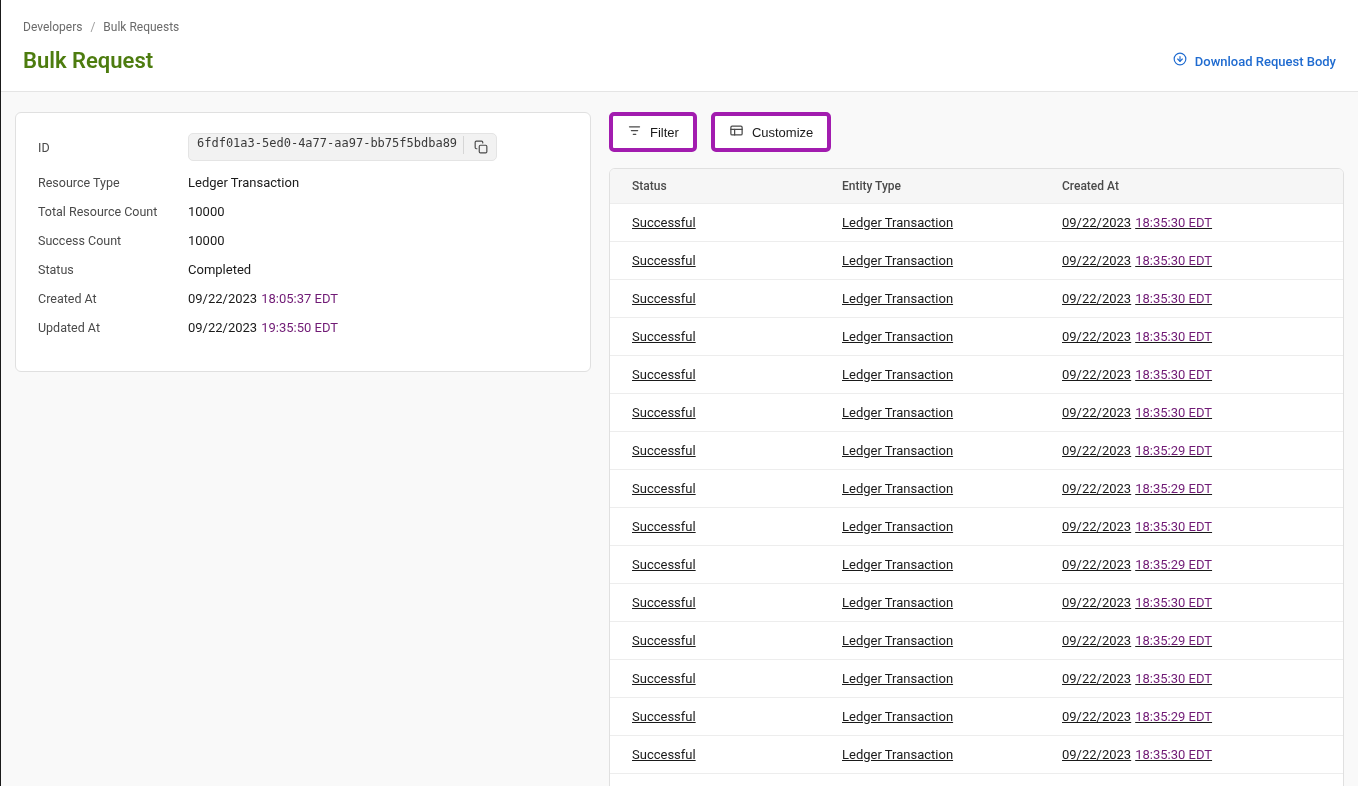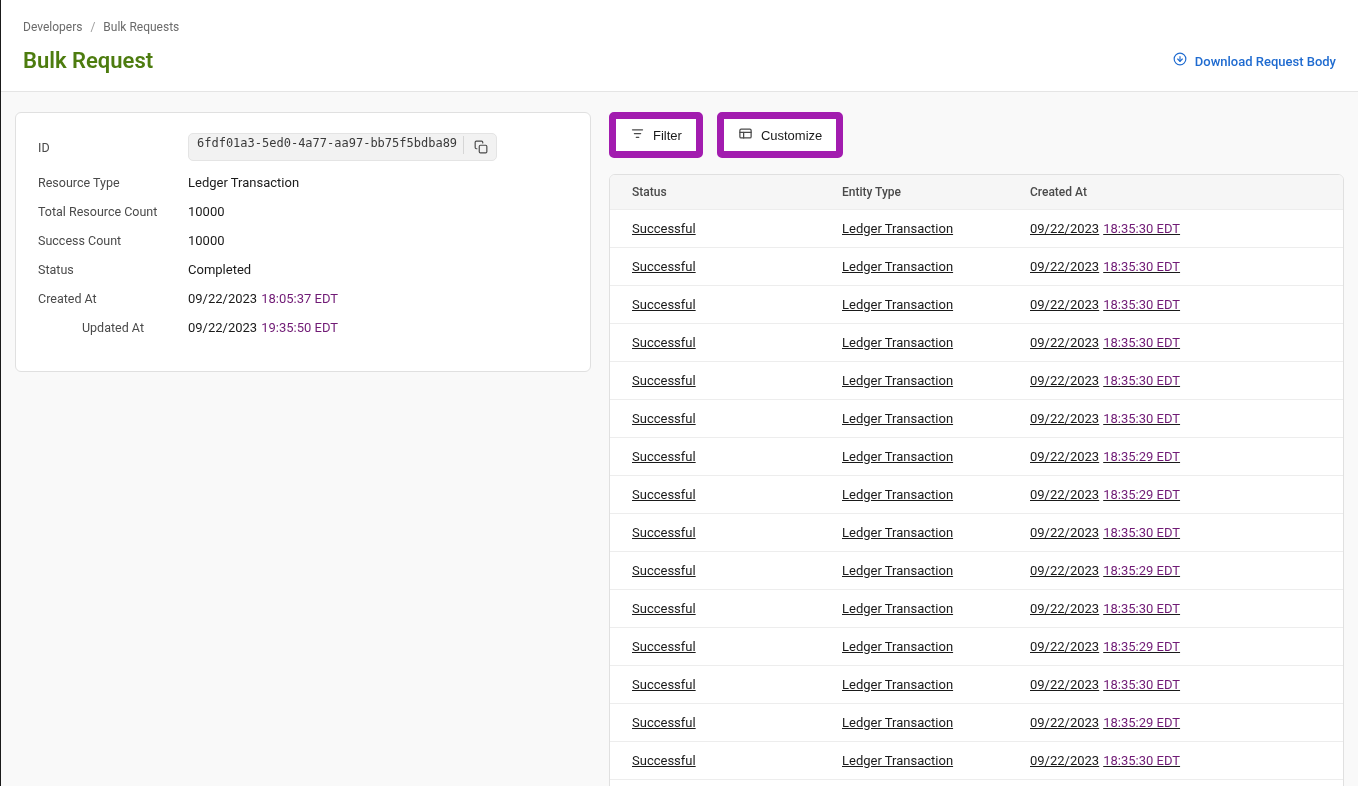--- a/index.html
+++ b/index.html
@@ -69,21 +69,20 @@
     width: 576px;
     flex-shrink: 0;
   }
   .detail-row {
     display: flex;
     align-items: center;
     margin-bottom: 14px;
   }
   .detail-row:last-child {
     margin-bottom: 16px;
-    text-align: center;
   }
   .detail-label {
     width: 150px;
     color: #4a4a4a;
     font-size: 12.5px;
     flex-shrink: 0;
   }
   .detail-value {
     font-size: 13px;
     color: #1a1a1a;
@@ -126,21 +125,21 @@
     flex: 1;
     min-width: 0;
   }
   .toolbar {
     display: flex;
     gap: 14px;
     margin-bottom: 16px;
   }
   .tool-btn {
     background: #fff;
-    border: 7px solid #a21caf;
+    border: 4px solid #a21caf;
     border-radius: 5px;
     padding: 7px 14px;
     font-size: 13px;
     color: #1a1a1a;
     cursor: pointer;
     display: inline-flex;
     align-items: center;
     gap: 8px;
   }
   .tool-btn svg {
@@ -165,21 +164,21 @@
   }
   .tr {
     display: flex;
     padding: 11px 22px;
     border-top: 1px solid #ededed;
     font-size: 13px;
     align-items: center;
     text-decoration: underline;
   }
   .col-status { width: 210px; flex-shrink:0; }
-  .col-entity { width: 188px; flex-shrink:0; }
+  .col-entity { width: 220px; flex-shrink:0; }
   .col-created { flex: 1; }
   .tbody {
     max-height: 600px;
     overflow: hidden;
   }
 </style>
 </head>
 <body>
 
 <div class="header">

